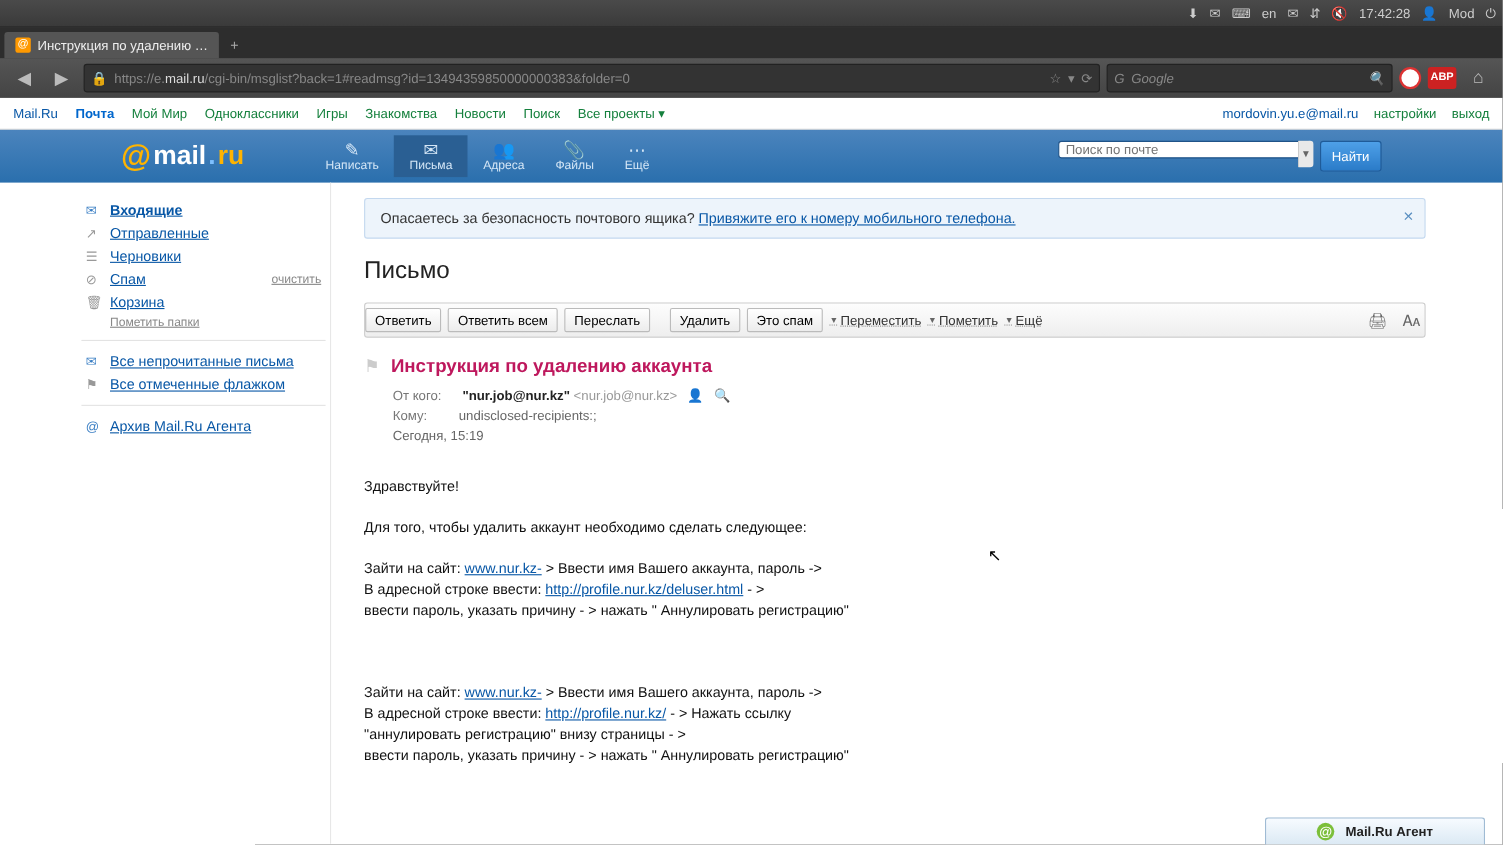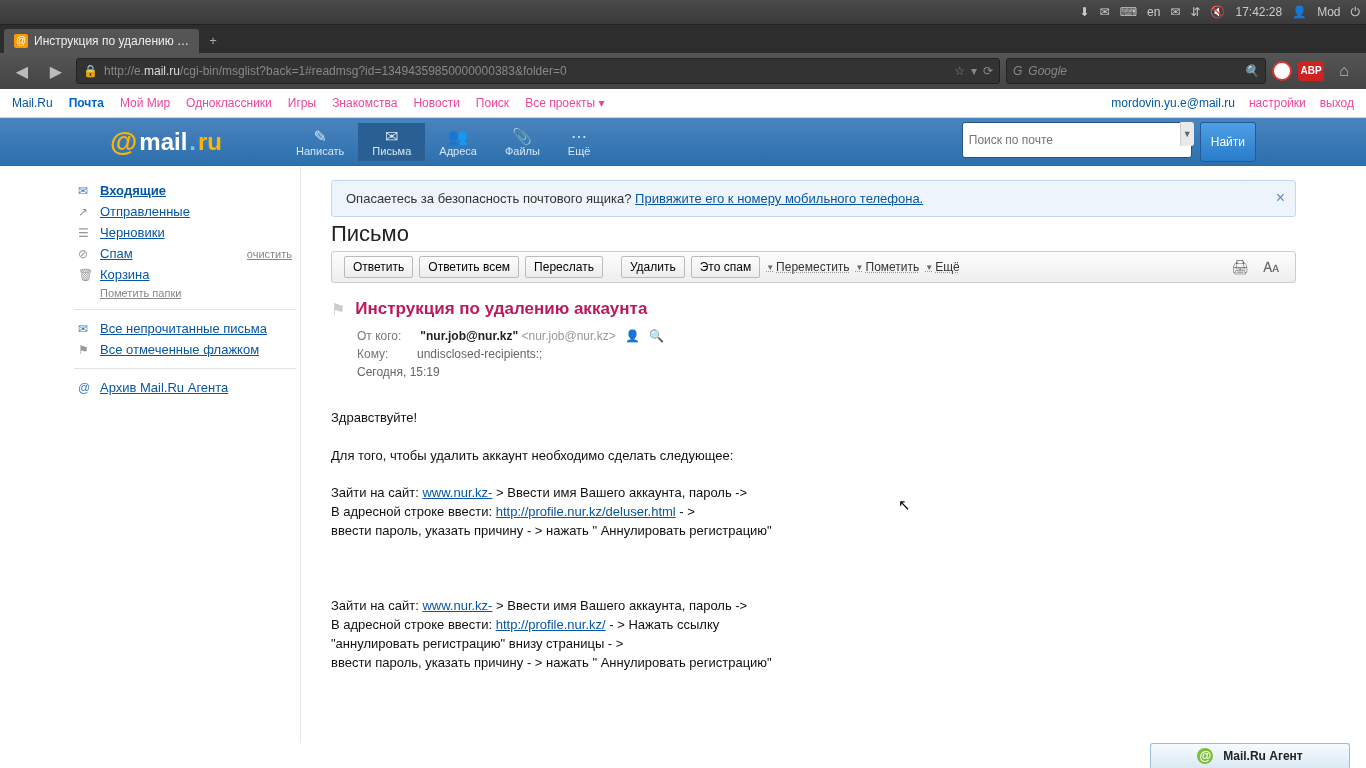--- a/index.html
+++ b/index.html
@@ -13,51 +13,51 @@
 .navrow { height:36px; background:linear-gradient(#555,#444); display:flex; align-items:center; padding:0 8px; gap:6px; }
 .navbtn { width:28px; height:28px; color:#bbb; display:flex; align-items:center; justify-content:center; font-size:16px; }
 .urlbar { flex:1; height:26px; background:#333; border:1px solid #222; border-radius:3px; display:flex; align-items:center; padding:0 6px; color:#888; font-size:12px; gap:6px; }
 .urlbar .lock { color:#aaa; }
 .urlbar .url { flex:1; white-space:nowrap; overflow:hidden; }
 .urlbar .hl { color:#ddd; }
 .searchbar { width:260px; height:26px; background:#333; border:1px solid #222; border-radius:3px; display:flex; align-items:center; padding:0 6px; color:#888; gap:6px; font-size:12px; font-style:italic; }
 .abp { width:26px; height:20px; background:#c22; border-radius:3px; color:#fff; font-size:10px; font-weight:bold; text-align:center; line-height:20px; }
 .page { background:#fff; height:679px; overflow:hidden; position:relative; }
 .topbar { height:29px; display:flex; align-items:center; padding:0 12px; gap:16px; font-size:12px; border-bottom:1px solid #d6d6d6; }
-.topbar a { color:#ec4899; text-decoration:none; }
+.topbar a { color:#15803d; text-decoration:none; }
 .topbar .active { color:#06c; font-weight:bold; }
 .topbar .right { margin-left:auto; display:flex; gap:14px; align-items:center; }
 .header { height:48px; background:linear-gradient(#4b84bd,#2a6fad); display:flex; align-items:center; padding:0 110px 0 110px; }
 .logo { font-size:24px; font-weight:bold; color:#fff; display:flex; align-items:center; gap:2px; }
 .logo .at { color:#ffb400; font-size:28px; }
 .logo .dot { color:#7ec0ff; }
 .hnav { display:flex; margin-left:60px; }
 .hnav .hitem { color:#d4e6f6; font-size:11px; text-align:center; padding:4px 14px; cursor:pointer; }
 .hnav .hitem.active { background:#2a5f93; }
 .hnav .hitem .ic { font-size:16px; display:block; height:18px; }
 .hsearch { margin-left:auto; display:flex; gap:6px; }
-.hsearch input { width:230px; height:36px; border:1px solid #1f5388; border-radius:3px; padding:0 6px; font-size:12px; }
+.hsearch input { width:230px; height:16px; border:1px solid #1f5388; border-radius:3px; padding:0 6px; font-size:12px; }
 .hsearch .drop { width:14px; background:#e9e9e9; border-left:1px solid #ccc; display:inline-block; height:24px; margin-left:-18px; text-align:center; line-height:24px; font-size:9px; color:#666; border-radius:0 3px 3px 0; }
-.hbtn { height:40px; padding:0 10px; background:linear-gradient(#4ea0e8,#2a7bc8); border:1px solid #1f5b99; color:#fff; border-radius:3px; font-size:12px; cursor:pointer; }
+.hbtn { height:28px; padding:0 10px; background:linear-gradient(#4ea0e8,#2a7bc8); border:1px solid #1f5b99; color:#fff; border-radius:3px; font-size:12px; cursor:pointer; }
 .content { display:flex; padding:0 70px 0 70px; }
 .sidebar { width:230px; padding:14px 0; font-size:13px; }
 .sidebar .sitem { display:flex; align-items:center; padding:3px 8px; gap:8px; color:#0857a6; }
 .sidebar .sitem .ic { width:14px; color:#999; font-size:12px; }
 .sidebar .sitem a { color:#0857a6; text-decoration:underline; }
 .sidebar .sitem.active a { font-weight:bold; }
 .sidebar .sub { color:#888; font-size:11px; text-decoration:underline; padding:2px 8px 2px 30px; }
 .sidebar hr { border:none; border-top:1px solid #e3e3e3; margin:8px 4px; }
 .sidebar .clr { font-size:11px; color:#888; margin-left:auto; text-decoration:underline;text-align:center; }
 .sidebar .flag { color:#c33; }
 .main { flex:1; padding:14px 0 14px 30px; border-left:1px solid #e7e7e7; }
 .notice { border:1px solid #c3d8ef; background:#edf4fb; border-radius:3px; padding:10px 14px; font-size:13px; color:#333; position:relative; }
 .notice a { color:#0857a6; text-decoration:underline; }
 .notice .close { position:absolute; right:10px; top:8px; color:#5a8fc1; cursor:pointer; font-size:16px; }
-.pagetitle { font-size:22px; color:#222; margin:4px 0; }
-.toolbar { border:1px solid #ccc; background:linear-gradient(#fdfdfd,#eee); border-radius:3px; height:32px; display:flex; align-items:center; padding:0 12px; gap:6px; font-size:12px; }
+.pagetitle { font-size:22px; color:#222; margin:16px 0; }
+.toolbar { border:1px solid #ccc; background:linear-gradient(#fdfdfd,#eee); border-radius:3px; height:32px; display:flex; align-items:center; padding:0 0; gap:6px; font-size:12px; }
 .tbtn { height:22px; padding:0 8px; border:1px solid #bbb; background:linear-gradient(#fff,#ececec); border-radius:2px; cursor:pointer; display:flex; align-items:center; }
 .tlink { color:#333; text-decoration:underline dotted #999; cursor:pointer; display:flex; align-items:center; gap:2px; }
 .tlink .dd { font-size:8px; color:#666; }
 .spacer { flex:1; }
 .ticon { color:#666; cursor:pointer; font-size:14px; padding:0 4px; }
 .subject { display:flex; align-items:center; gap:10px; margin:16px 0 10px; }
 .subject .flg { color:#ccc; font-size:16px; }
 .subject h2 { font-size:17px; color:#be185d; }
 .meta { font-size:12px; color:#666; margin-left:26px; }
 .meta .row { margin:4px 0; }
@@ -98,21 +98,21 @@
   </div>
   <div class="newtab">+</div>
 </div>
 
 <div class="navrow">
   <div class="navbtn">◀</div>
   <div class="navbtn">▶</div>
   <div class="urlbar">
     <span class="lock">🔒</span>
     <span class="url">
-      <span>http://e.</span><span class="hl">mail.ru</span><span>/cgi-bin/msglist?back=1#readmsg?id=13494359850000000383&amp;folder=0</span>
+      <span>https://e.</span><span class="hl">mail.ru</span><span>/cgi-bin/msglist?back=1#readmsg?id=13494359850000000383&amp;folder=0</span>
     </span>
     <span>☆</span>
     <span>▾</span>
     <span>⟳</span>
   </div>
   <div class="searchbar">
     <span>G</span>
     <span>Google</span>
     <span style="margin-left:auto">🔍</span>
   </div>

